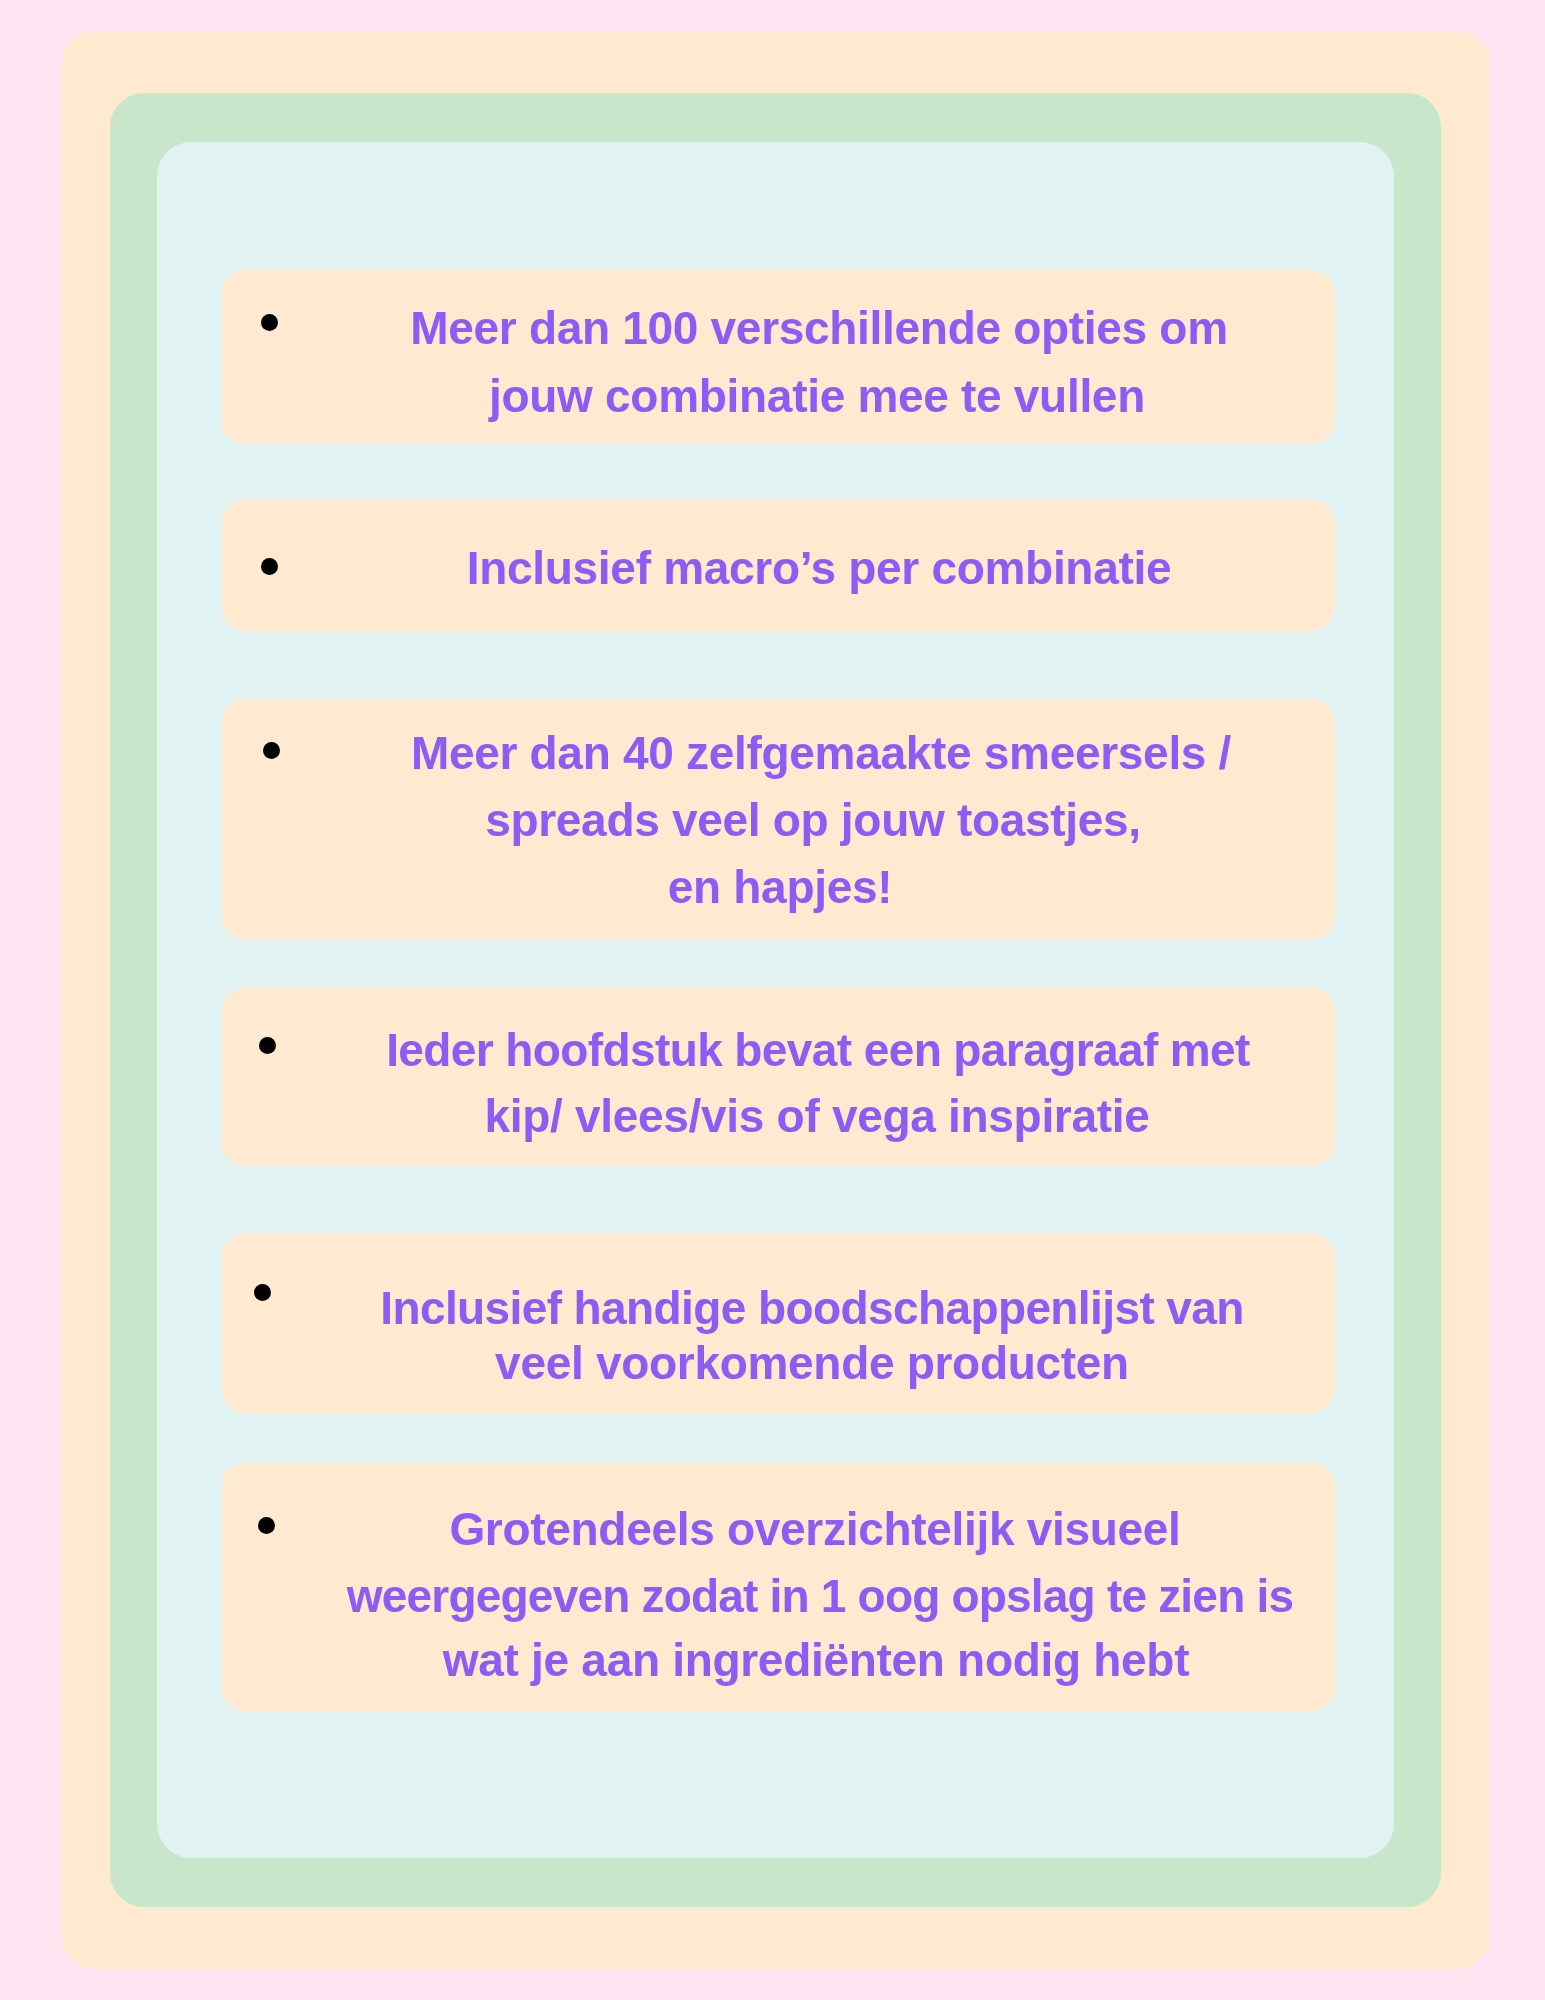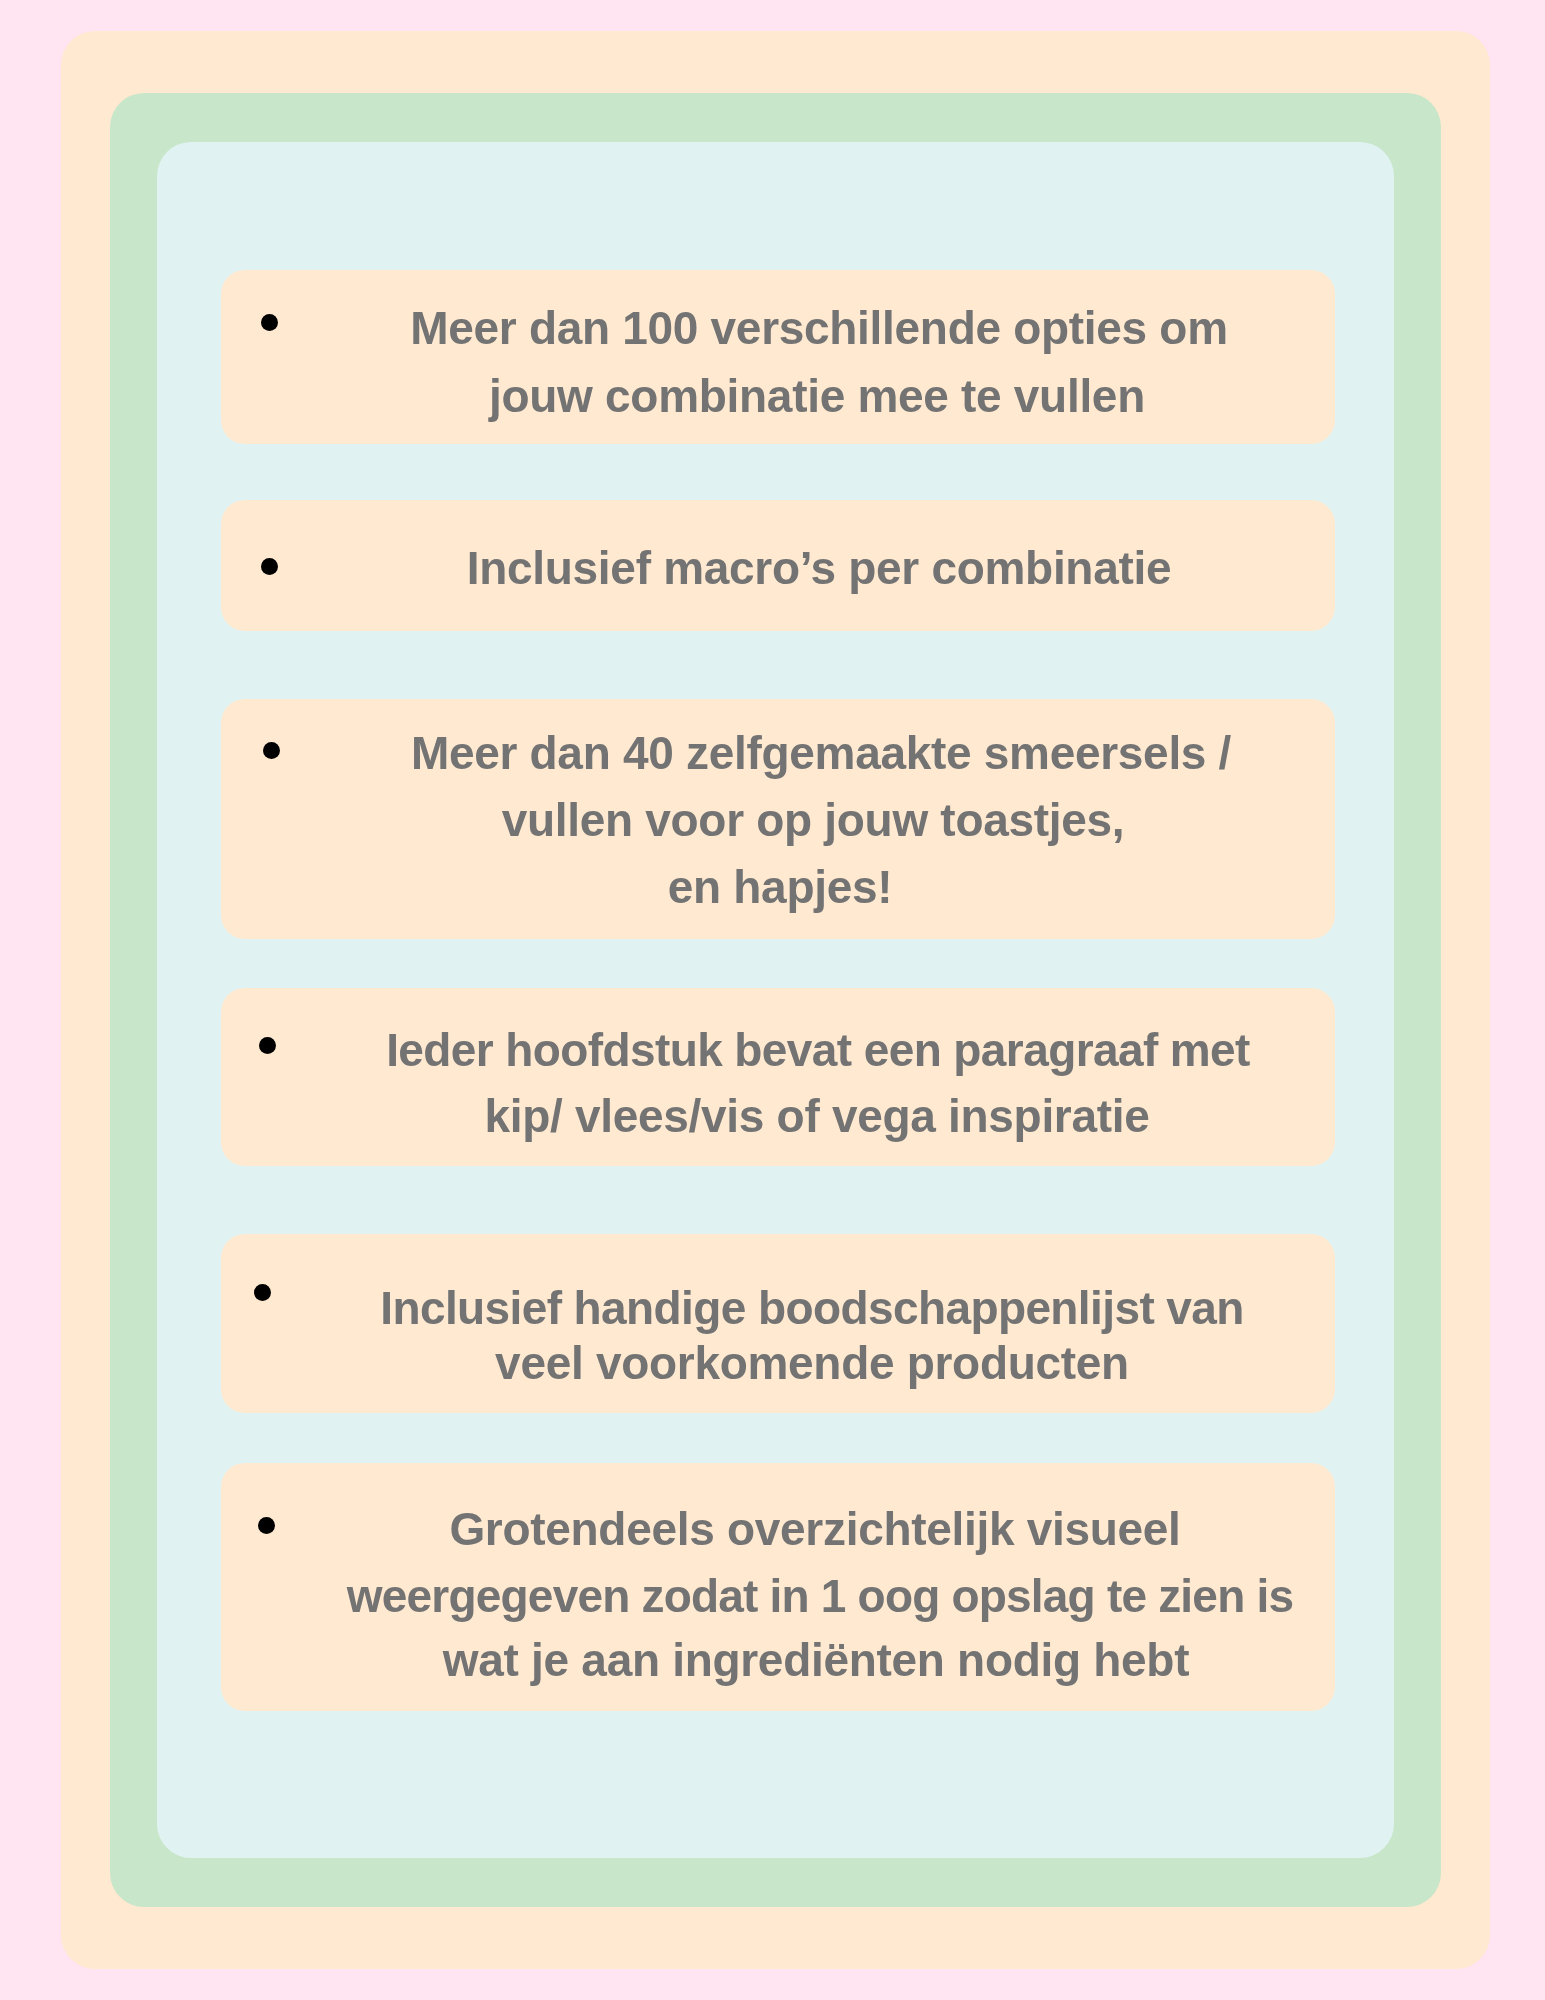--- a/index.html
+++ b/index.html
@@ -15,21 +15,21 @@
   .card {
     position:absolute; left:221px; width:1114px;
     background:#FFE9D0; border-radius:24px;
   }
   .bullet {
     position:absolute; width:17px; height:17px; border-radius:50%;
     background:#000;
   }
   .line {
     position:absolute; white-space:nowrap; text-align:center;
-    font-weight:bold; font-size:46px; line-height:46px; color:#737373;
+    font-weight:bold; font-size:46px; line-height:46px; color:#8b5cf6;
     letter-spacing:-0.3px;
   }
 </style>
 </head>
 <body>
 
 <div class="frame outer"></div>
 <div class="frame green"></div>
 <div class="frame inner"></div>
 
@@ -38,21 +38,21 @@
 <div class="line" style="left:319px;width:1000px;top:305px;">Meer dan 100 verschillende opties om</div>
 <div class="line" style="left:317px;width:1000px;top:373px;">jouw combinatie mee te vullen</div>
 
 <div class="card" style="top:500px;height:131px;"></div>
 <div class="bullet" style="left:261px;top:558px;"></div>
 <div class="line" style="left:319px;width:1000px;top:545px;">Inclusief macro’s per combinatie</div>
 
 <div class="card" style="top:699px;height:240px;"></div>
 <div class="bullet" style="left:263px;top:742px;"></div>
 <div class="line" style="left:321px;width:1000px;top:730px;">Meer dan 40 zelfgemaakte smeersels /</div>
-<div class="line" style="left:313px;width:1000px;top:797px;">vullen voor op jouw toastjes,</div>
+<div class="line" style="left:313px;width:1000px;top:797px;">spreads veel op jouw toastjes,</div>
 <div class="line" style="left:280px;width:1000px;top:864px;">en hapjes!</div>
 
 <div class="card" style="top:988px;height:178px;"></div>
 <div class="bullet" style="left:259px;top:1037px;"></div>
 <div class="line" style="left:318px;width:1000px;top:1027px;letter-spacing:-0.6px;">Ieder hoofdstuk bevat een paragraaf met</div>
 <div class="line" style="left:317px;width:1000px;top:1093px;text-align:center;">kip/ vlees/vis of vega inspiratie</div>
 
 <div class="card" style="top:1234px;height:179px;"></div>
 <div class="bullet" style="left:254px;top:1284px;"></div>
 <div class="line" style="left:312px;width:1000px;top:1272px;letter-spacing:-0.6px;margin-top:13px;">Inclusief handige boodschappenlijst van</div>

